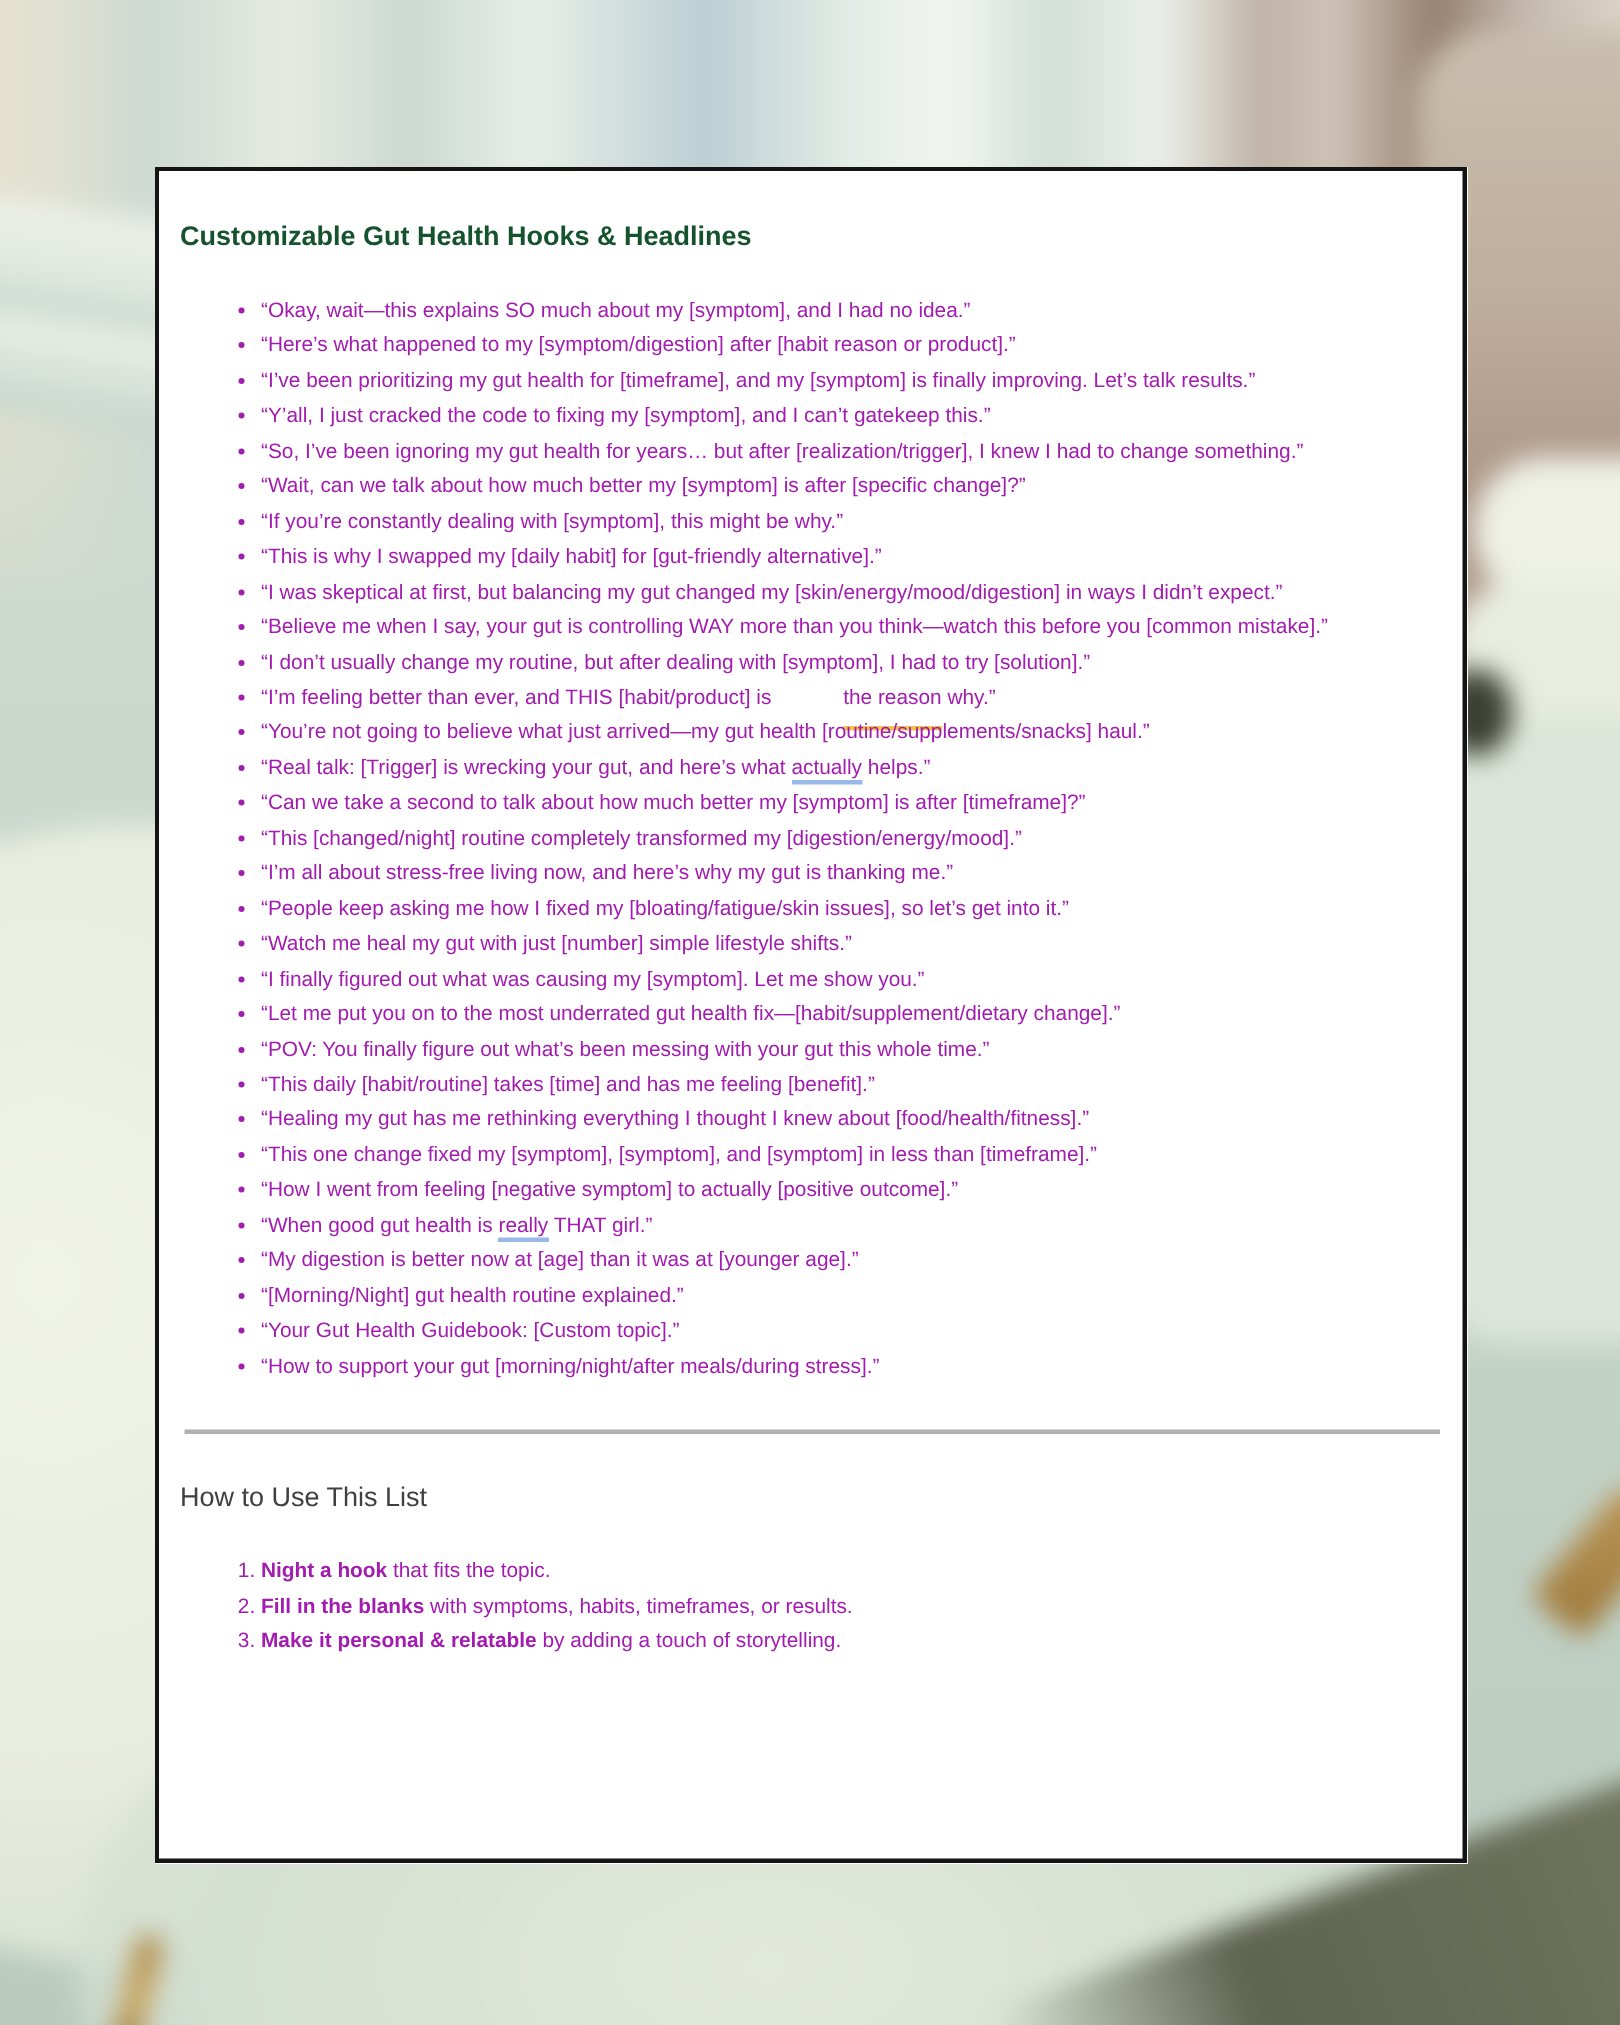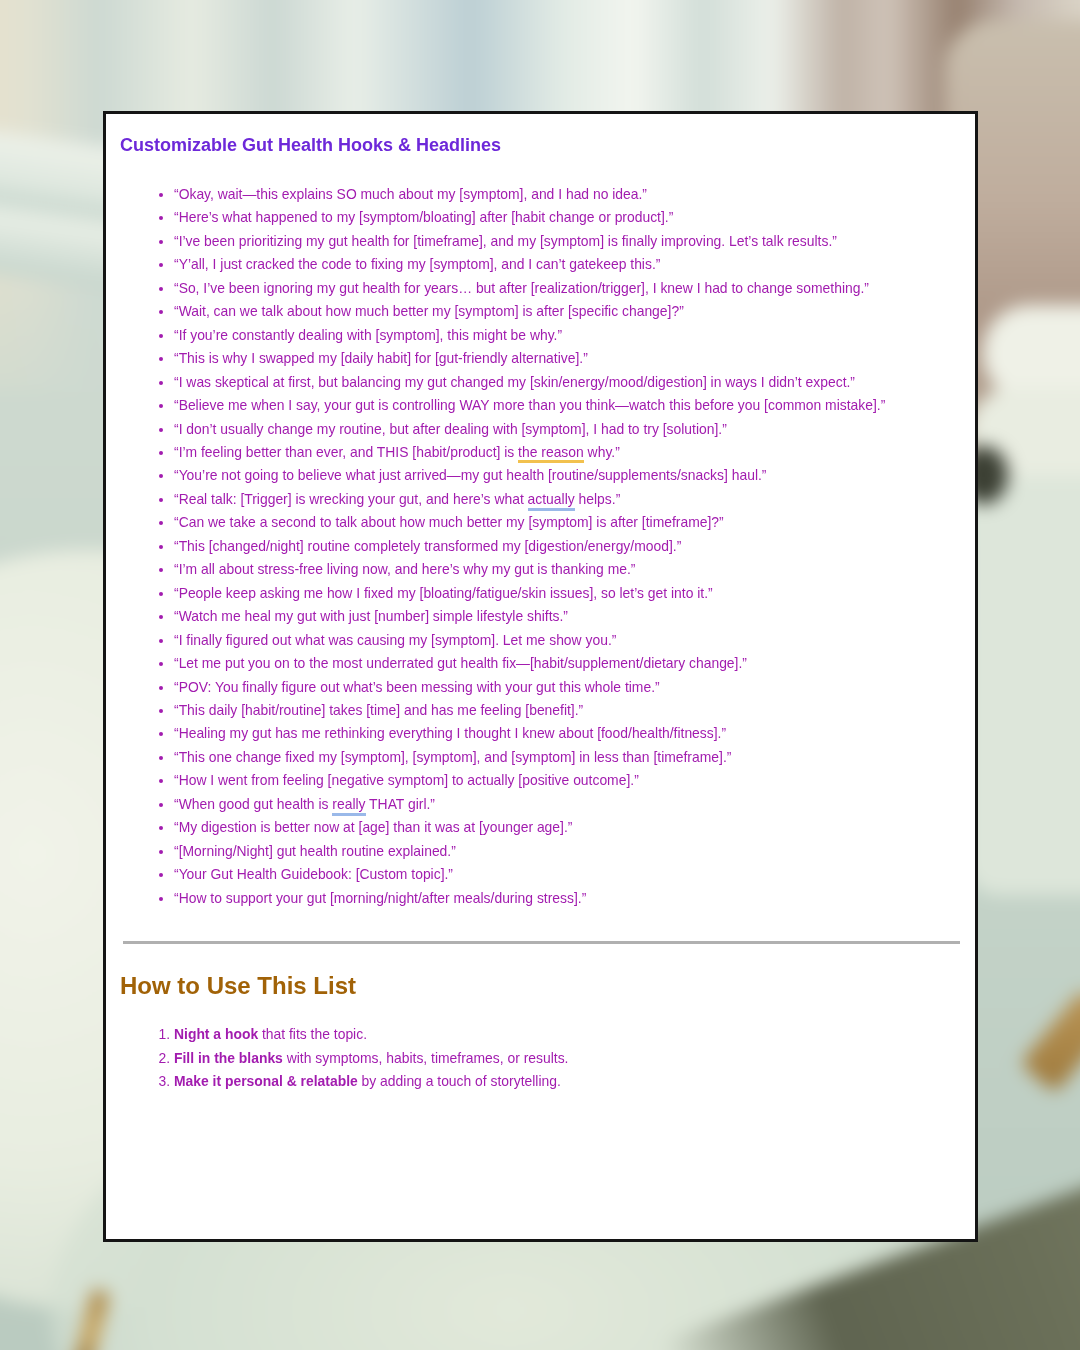--- a/index.html
+++ b/index.html
@@ -95,52 +95,53 @@
     box-sizing: border-box;
     background: #ffffff;
     border: 3px solid #141414;
     padding: 0 12px;
     z-index: 10;
   }
   .doc-title {
     font-size: 18px;
     line-height: 22px;
     font-weight: bold;
-    color: #6d28d9;
-    margin: 20px 0 0 2px;
+    color: #14532d;
+    margin: 32px 0 0 2px;
   }
   ul.hooks {
     margin: 27px 0 0 0;
     padding: 0 0 0 56px;
     list-style: disc;
   }
   ul.hooks li, ol.steps li {
     font-size: 13.9px;
     line-height: 23.45px;
     color: #a21caf;
   }
   .u-yellow {
     border-bottom: 3px solid var(--underline-yellow, #f2c14e);
-    padding-bottom: 0;
+    padding-bottom: 12px;
+    margin-left: 44px;
   }
   .u-blue {
     border-bottom: 3px solid var(--underline-blue, #9ab9e9);
     padding-bottom: 1px;
   }
   hr.divider {
     border: none;
     height: 3px;
     background: var(--divider-gray, #b0b0b0);
     margin: 31px 3px 0 5px;
   }
   .section-title {
-    font-size: 24px;
+    font-size: 18px;
     line-height: 22px;
-    font-weight: bold;
-    color: #a16207;
+    font-weight: normal;
+    color: #404040;
     margin: 31px 0 0 2px;
   }
   ol.steps {
     margin: 26px 0 0 0;
     padding: 0 0 0 56px;
     list-style: decimal;
   }
   ol.steps .lead { font-weight: bold; }
 </style>
 </head>
@@ -160,21 +161,21 @@
   <div class="bg-shadow"></div>
   <div class="bg-leg-left"></div>
   <div class="bg-leg-right"></div>
 </div>
 
 <div class="page">
   <h1 class="doc-title">Customizable Gut Health Hooks &amp; Headlines</h1>
 
   <ul class="hooks">
     <li>“Okay, wait—this explains SO much about my [symptom], and I had no idea.”</li>
-    <li>“Here’s what happened to my [symptom/bloating] after [habit change or product].”</li>
+    <li>“Here’s what happened to my [symptom/digestion] after [habit reason or product].”</li>
     <li>“I’ve been prioritizing my gut health for [timeframe], and my [symptom] is finally improving. Let’s talk results.”</li>
     <li>“Y’all, I just cracked the code to fixing my [symptom], and I can’t gatekeep this.”</li>
     <li>“So, I’ve been ignoring my gut health for years… but after [realization/trigger], I knew I had to change something.”</li>
     <li>“Wait, can we talk about how much better my [symptom] is after [specific change]?”</li>
     <li>“If you’re constantly dealing with [symptom], this might be why.”</li>
     <li>“This is why I swapped my [daily habit] for [gut-friendly alternative].”</li>
     <li>“I was skeptical at first, but balancing my gut changed my [skin/energy/mood/digestion] in ways I didn’t expect.”</li>
     <li>“Believe me when I say, your gut is controlling WAY more than you think—watch this before you [common mistake].”</li>
     <li>“I don’t usually change my routine, but after dealing with [symptom], I had to try [solution].”</li>
     <li><span>“I’m feeling better than ever, and THIS [habit/product] is </span><span class="u-yellow">the reason</span><span> why.”</span></li>

